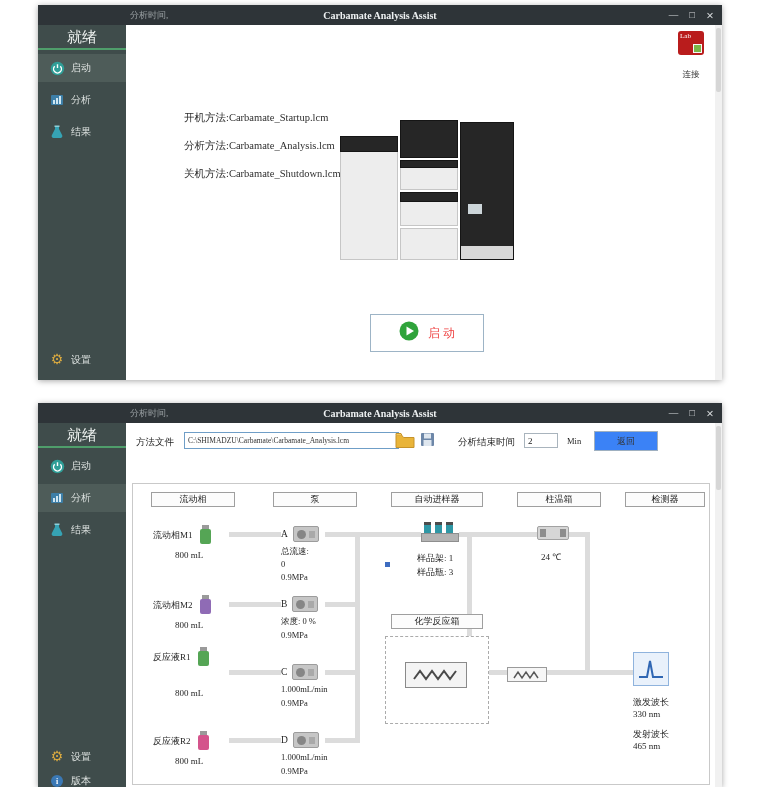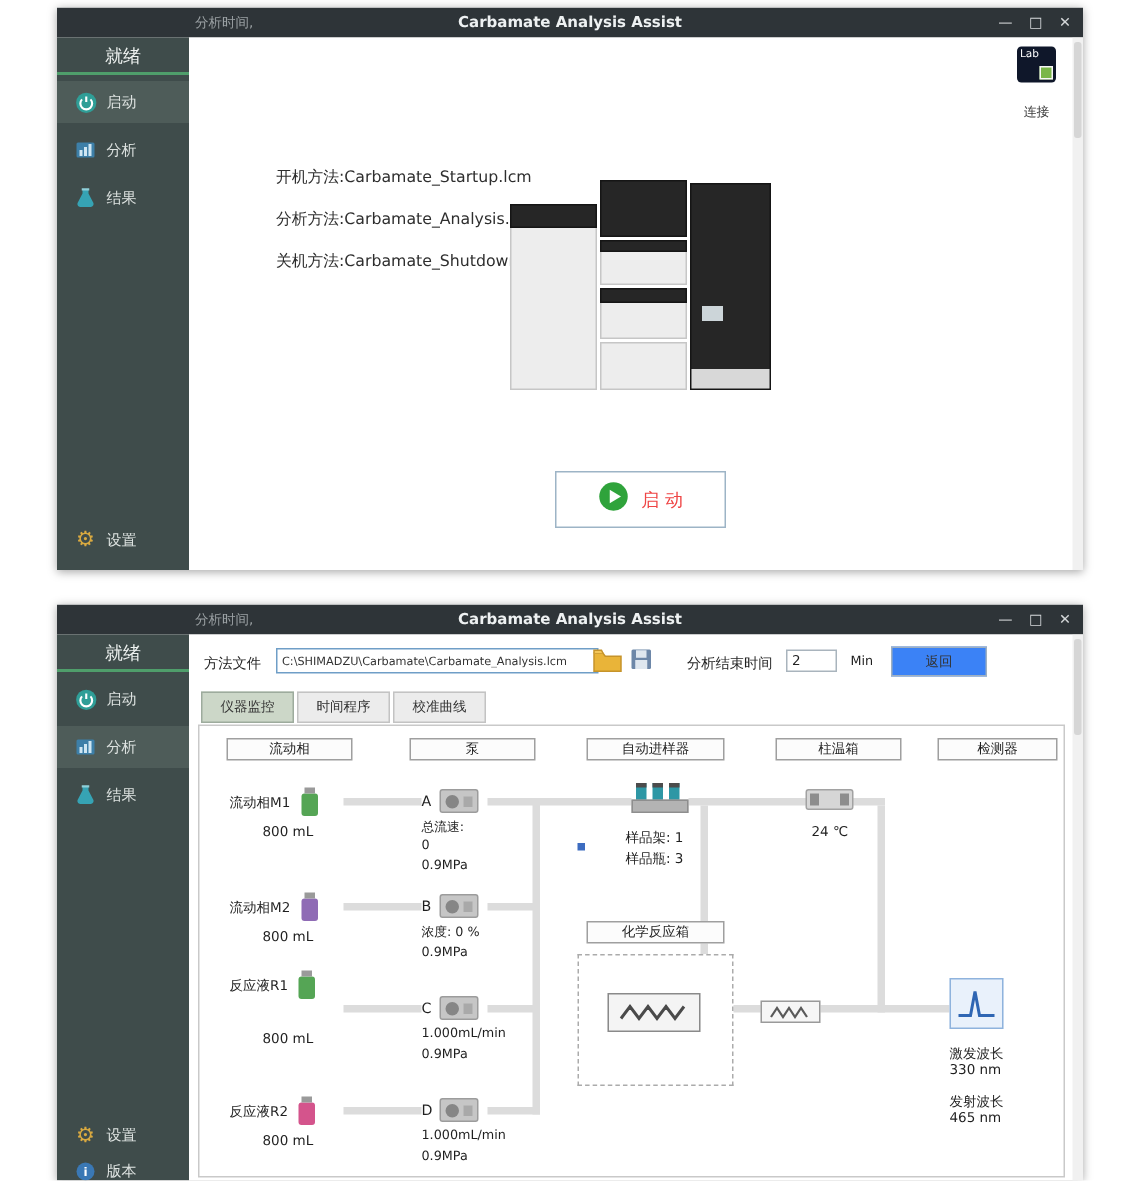--- a/index.html
+++ b/index.html
@@ -1,50 +1,50 @@
 <!DOCTYPE html>
 <html><head>
 <meta charset="utf-8">
 <style>
 *{box-sizing:border-box;margin:0;padding:0;}
 html,body{width:760px;height:787px;}
 body{position:relative;background:#ffffff;font-family:"DejaVu Sans","Liberation Sans",sans-serif;overflow:hidden;}
 
-.window{position:absolute;left:38px;width:684px;background:#fff;box-shadow:0 1px 6px rgba(0,0,0,.35);overflow:hidden;}
+.window{position:absolute;left:38px;width:684px;background:#fff;box-shadow:0 1px 6px rgba(0,0,0,.35);overflow:hidden;font-family:Liberation Serif, serif;}
 #win1{top:5px;height:375px;}
 #win2{top:403px;height:384px;}
 
 .titlebar{position:relative;height:20px;background:#2e3438;display:flex;align-items:center;justify-content:center;}
 .tb-left{position:absolute;left:92px;font-size:9px;color:#9aa0a3;}
 .tb-title{font-size:10px;font-weight:600;color:#eef1f2;}
 .tb-controls{position:absolute;right:8px;display:flex;align-items:center;gap:11px;font-size:9.5px;color:#d4d7d9;}
 .tb-btn{cursor:pointer;}
 
 .win-body{position:absolute;top:20px;left:0;right:0;bottom:0;display:flex;}
 .sidebar{width:88px;background:#3f4c4b;position:relative;flex:none;}
-.sb-status{height:25px;line-height:25px;text-align:center;font-size:12px;color:#eef2f0;border-bottom:2px solid #4f9e6b;}
+.sb-status{height:25px;line-height:25px;text-align:center;font-size:15px;color:#eef2f0;border-bottom:2px solid #4f9e6b;}
 .nav-item{display:flex;align-items:center;gap:6px;padding:6px 4px 6px 11px;margin-top:4px;font-size:10px;color:#dde2e0;cursor:pointer;}
 .nav-item.active{background:#4e5c59;}
 .nav-icon{width:16px;height:16px;display:flex;align-items:center;justify-content:center;flex:none;}
 .sb-settings{position:absolute;left:0;right:0;bottom:6px;margin-top:0;}
 #win2 .sb-settings{bottom:16px;}
 .sb-version{position:absolute;left:0;right:0;bottom:-8px;margin-top:0;}
 .gear-glyph{font-size:14px;color:#d9a940;line-height:1;}
 .info-circle{width:12px;height:12px;border-radius:50%;background:#3a78b5;color:#fff;font-size:8px;font-weight:bold;display:flex;align-items:center;justify-content:center;}
 
 .main{flex:1;position:relative;background:#fff;overflow:hidden;}
 .scroll-track{position:absolute;right:0;top:0;bottom:0;width:7px;background:#f1f1f1;}
 .scroll-thumb{position:absolute;left:1px;top:3px;width:5px;height:64px;background:#d6d6d6;border-radius:2px;}
 
 
 .welcome-heading{position:absolute;left:56px;top:18px;font-size:30px;font-weight:bold;color:#1d1d1d;letter-spacing:3px;}
 .method-line{position:absolute;left:58px;font-size:10.5px;color:#2e2e2e;}
 #m0{top:86px;}#m1{top:114px;}#m2{top:142px;}
 .connect{position:absolute;right:12px;top:6px;width:38px;text-align:center;cursor:pointer;}
-.connect-badge{width:26px;height:24px;margin:0 auto;background:#0f172a;border-radius:3px;position:relative;color:#fff;font-size:7px;line-height:10px;text-align:left;padding-left:2px;}
+.connect-badge{width:26px;height:24px;margin:0 auto;background:#b91c1c;border-radius:3px;position:relative;color:#fff;font-size:7px;line-height:10px;text-align:left;padding-left:2px;}
 .badge-dot{position:absolute;right:2px;bottom:2px;width:9px;height:9px;background:#7ab648;border:1px solid #f7f7f7;}
 .connect-label{font-size:8.5px;color:#3a3a3a;margin-top:14px;}
 .instrument{position:absolute;left:214px;top:95px;width:180px;height:152px;}
 .imod{position:absolute;background:#ededed;border:1px solid #c6c6c6;}
 .imod-dark{position:absolute;background:#262626;border:1px solid #151515;}
 #mod1{left:0;top:16px;width:58px;height:124px;}
 #mod1b{left:0;top:16px;width:58px;height:16px;}
 #mod2{left:60px;top:0;width:58px;height:38px;}
 #mod3{left:60px;top:40px;width:58px;height:30px;}
 #mod3b{left:60px;top:40px;width:58px;height:8px;}
@@ -290,25 +290,20 @@
             <rect x="1" y="1" width="13" height="13" rx="1" fill="#6d87a8"></rect>
             <rect x="4" y="1.5" width="7" height="5" fill="#dfe7ef"></rect>
             <rect x="3.5" y="8" width="8" height="6" fill="#dfe7ef"></rect>
           </svg>
       </button>
       <span class="t2-label" id="end-label">分析结束时间</span>
       <input class="end-input" value="2" style="">
       <span class="t2-label" id="end-unit">Min</span>
       <button class="back-btn">返回</button>
 
-      <div class="tabs">
-        <button class="tab active">仪器监控</button>
-        <button class="tab">时间程序</button>
-        <button class="tab">校准曲线</button>
-      </div>
 
       <div class="diagram">
         <div class="pipe" id="p1"></div>
         <div class="pipe" id="p2"></div>
         <div class="pipe" id="p3"></div>
         <div class="pipe" id="p4"></div>
         <div class="pipe" id="p5"></div>
         <div class="pipe" id="p6"></div>
         <div class="pipe" id="p7"></div>
         <div class="pipe" id="p8"></div>

